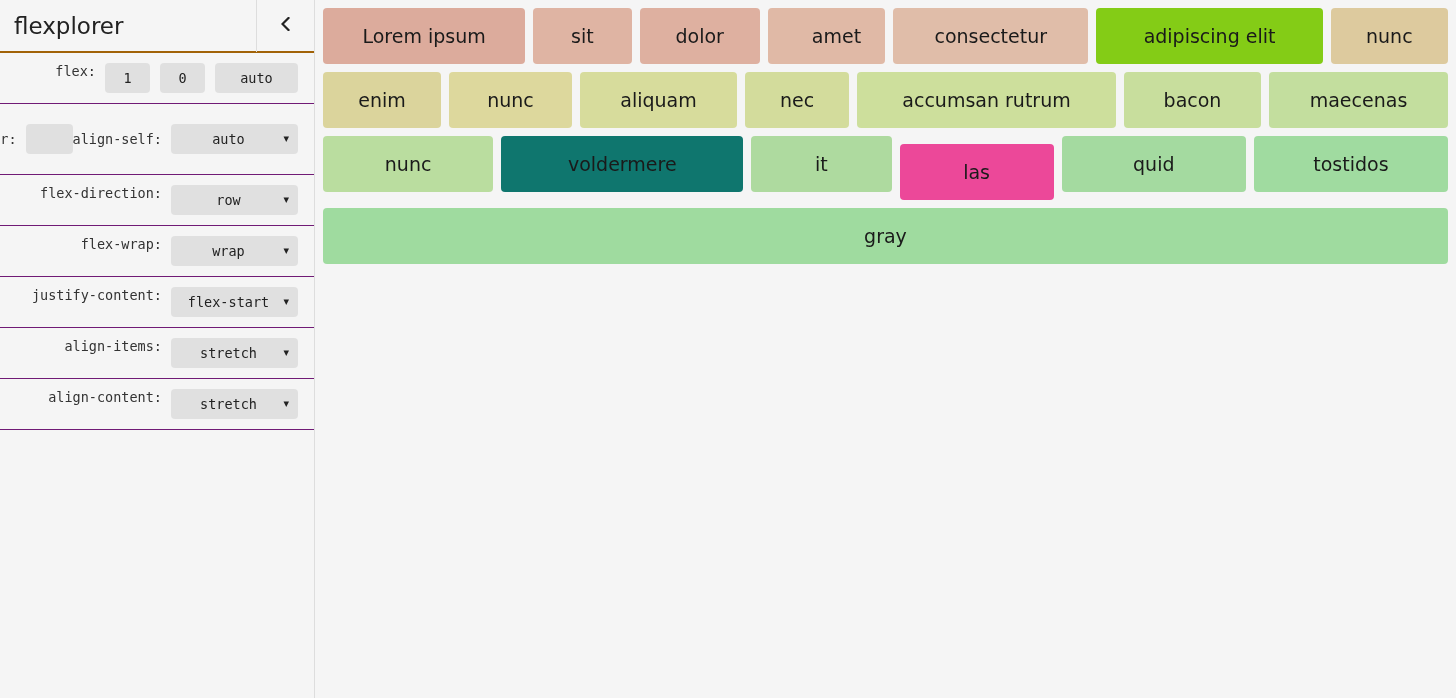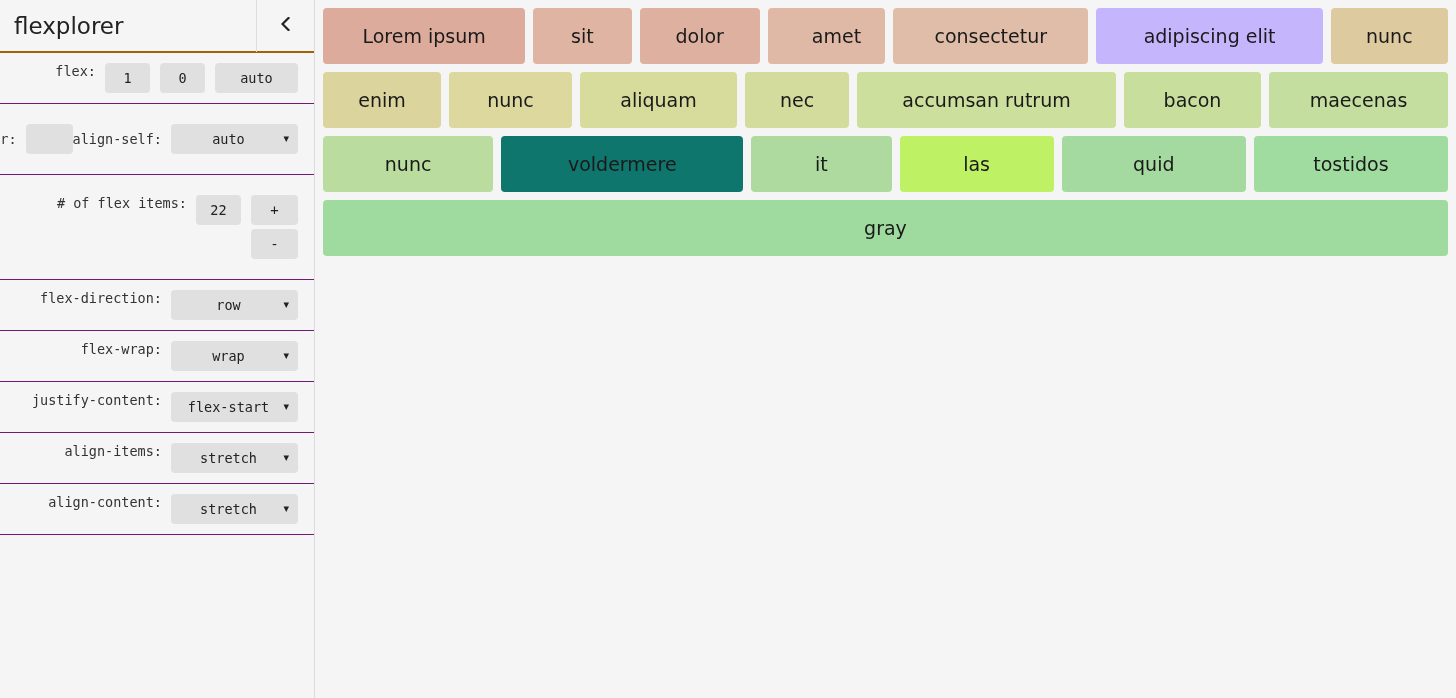--- a/index.html
+++ b/index.html
@@ -228,30 +228,20 @@
         <span class="sb-label">align-self:</span>
         <span class="selwrap">
           <select class="ctl sel">
             <option>auto</option>
           </select>
           <span class="arrow">▾</span>
         </span>
       </div>
     </div>
 
-    <div class="sb-row tall">
-      <span class="sb-label"># of flex items:</span>
-      <span class="count-group">
-        <input class="count-field" value="22" style="">
-        <span class="pm-stack">
-          <button class="pm-btn">+</button>
-          <button class="pm-btn">-</button>
-        </span>
-      </span>
-    </div>
 
     <div class="sb-row">
       <span class="sb-label">flex-direction:</span>
       <span class="selwrap">
         <select class="ctl sel">
           <option>row</option>
         </select>
         <span class="arrow">▾</span>
       </span>
     </div>
@@ -308,21 +298,21 @@
         </div>
         <div class="fitem" style="background: rgb(222, 176, 160); flex-basis: 106px;">
           <span>dolor</span>
         </div>
         <div class="fitem" style="background: rgb(224, 185, 166); flex-basis: 103px; padding-left: 36px;">
           <span>amet</span>
         </div>
         <div class="fitem" style="background: rgb(224, 189, 169); flex-basis: 181px;">
           <span>consectetur</span>
         </div>
-        <div class="fitem" style="background: #c4b5fd; flex-basis: 212px;">
+        <div class="fitem" style="background: #84cc16; flex-basis: 212px;">
           <span>adipiscing elit</span>
         </div>
         <div class="fitem" style="background: rgb(221, 202, 158); flex-basis: 103px;">
           <span>nunc</span>
         </div>
         <div class="fitem" style="background: rgb(219, 212, 156); flex-basis: 103px;">
           <span>enim</span>
         </div>
         <div class="fitem" style="background: rgb(221, 216, 157); flex-basis: 108px;">
           <span>nunc</span>
@@ -344,21 +334,21 @@
         </div>
         <div class="fitem" style="background: rgb(186, 221, 159); flex-basis: 146px;">
           <span>nunc</span>
         </div>
         <div class="fitem" style="background: #0f766e; flex-basis: 218px;">
           <span>voldermere</span>
         </div>
         <div class="fitem" style="background: rgb(174, 218, 159); flex-basis: 116px;">
           <span>it</span>
         </div>
-        <div class="fitem" style="background: #bef264; flex-basis: 130px;">
+        <div class="fitem" style="background: #ec4899; flex-basis: 130px; margin-top: 8px;">
           <span>las</span>
         </div>
         <div class="fitem" style="background: rgb(164, 218, 160); flex-basis: 160px;">
           <span>quid</span>
         </div>
         <div class="fitem" style="background: rgb(160, 219, 160); flex-basis: 170px;">
           <span>tostidos</span>
         </div>
         <div class="fitem" style="background: rgb(159, 219, 159); flex-basis: 157px;">
           <span>gray</span>

